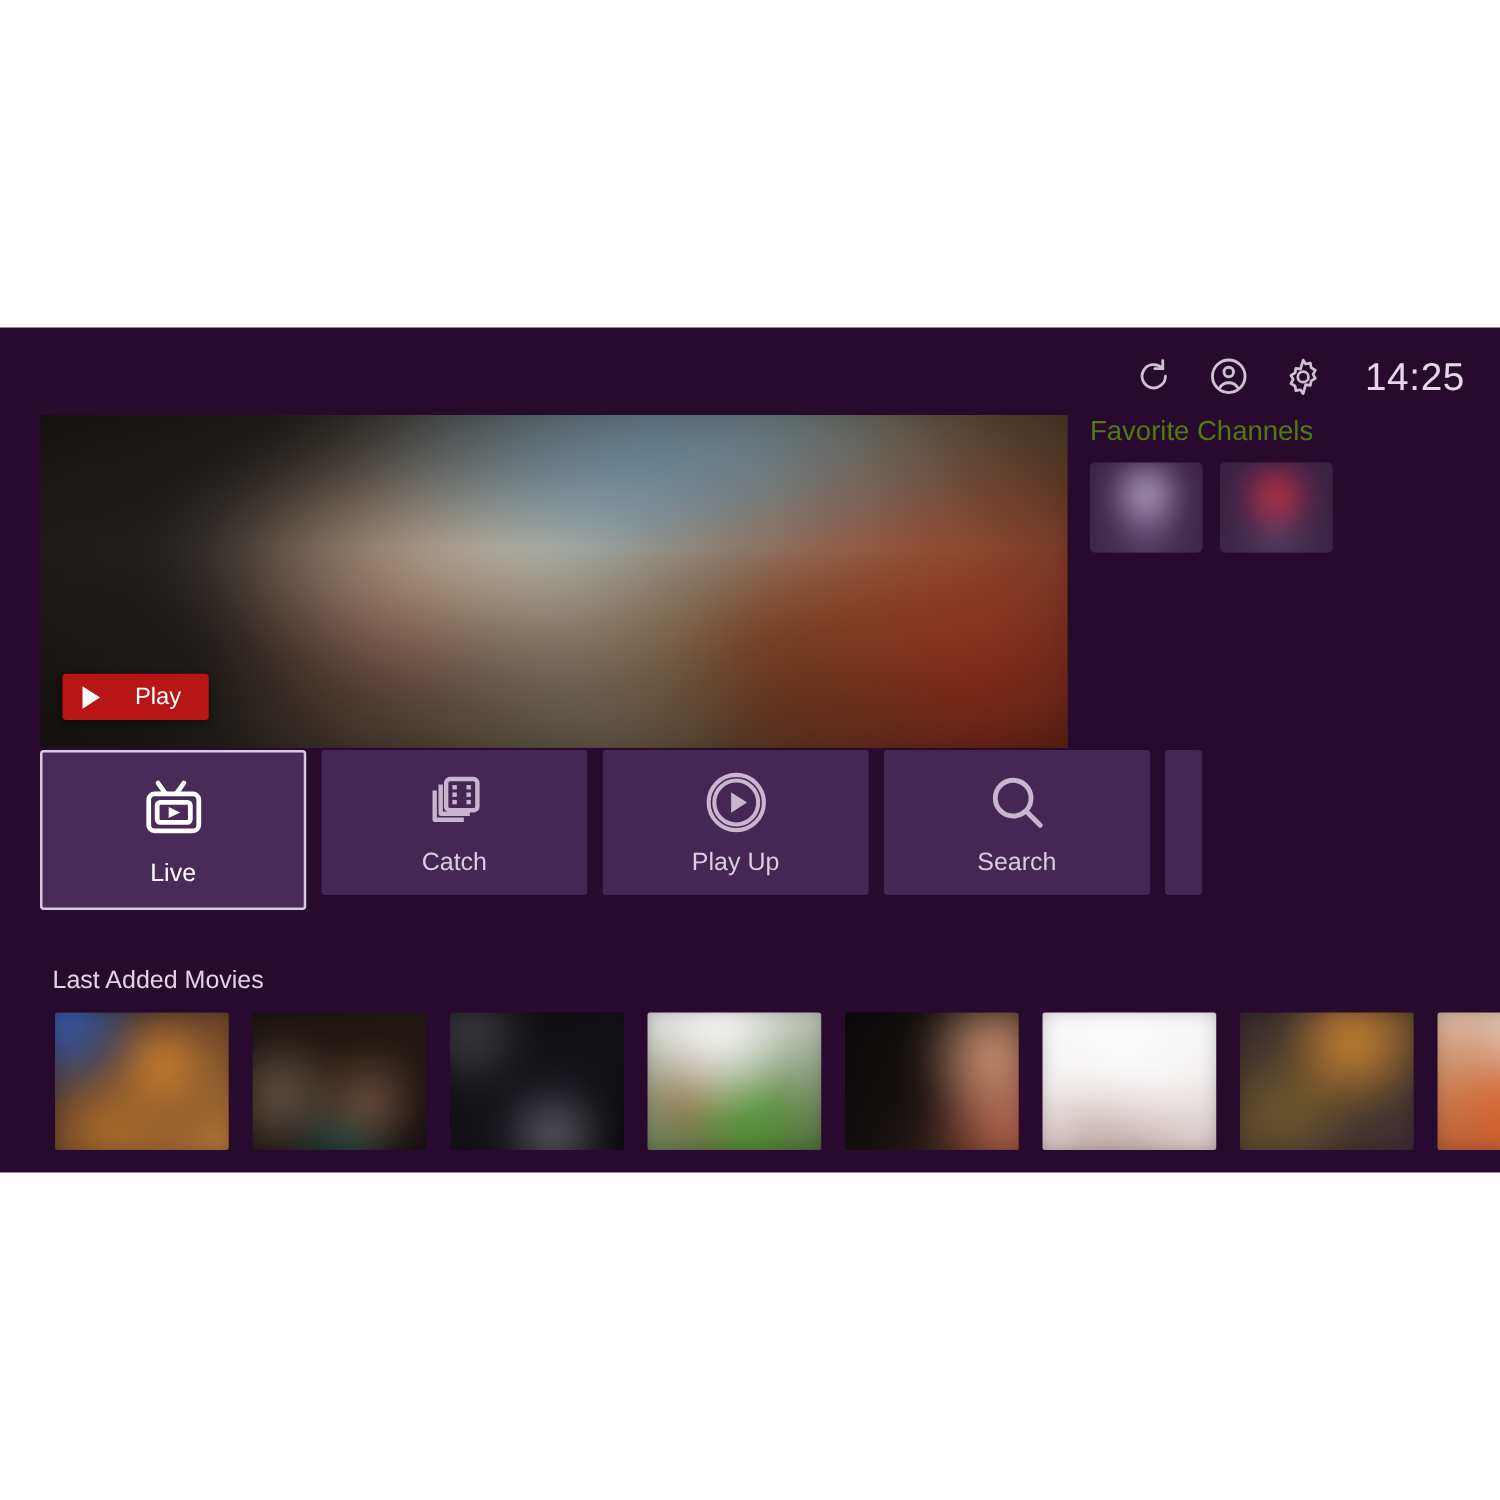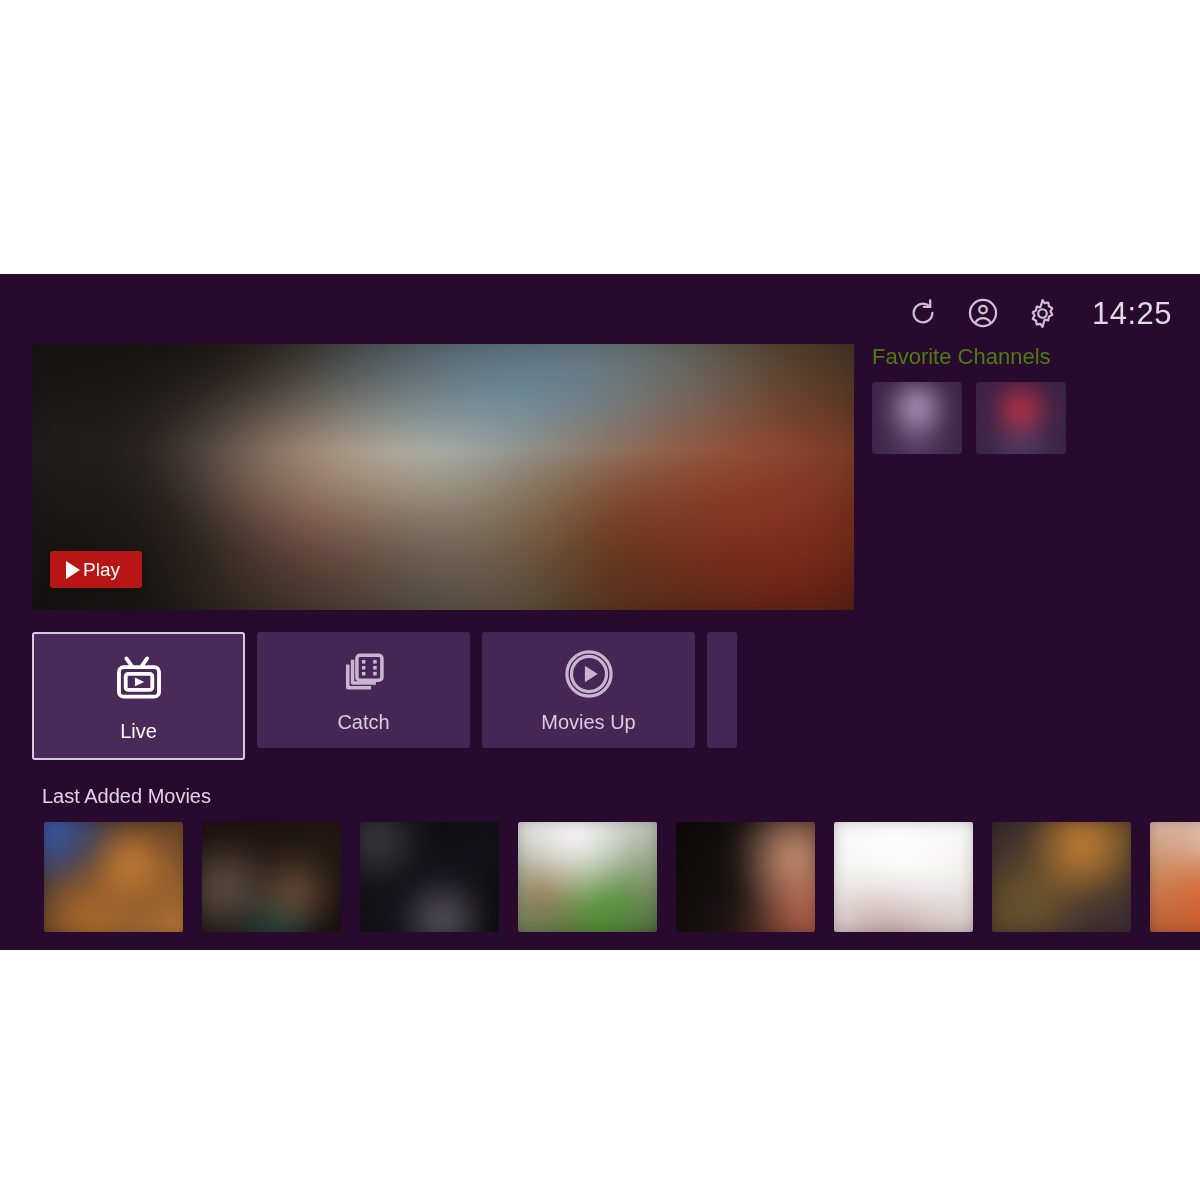--- a/index.html
+++ b/index.html
@@ -22,21 +22,20 @@
 
   
   .app {
     position: absolute;
     left: 0;
     top: 262px;
     width: 1200px;
     height: 676px;
     background: #290a2f;
     overflow: hidden;
-    margin-top: 12px;
   }
 
   
   .status-bar {
     position: absolute;
     right: 28px;
     top: 18px;
     display: flex;
     align-items: center;
     gap: 26px;
@@ -88,21 +87,21 @@
     inset: 0;
     background: linear-gradient(180deg, rgba(0,0,0,0.30) 0%, rgba(0,0,0,0.02) 40%, rgba(0,0,0,0.42) 100%);
   }
 
   .play-btn {
     position: absolute;
     left: 18px;
     bottom: 22px;
     display: flex;
     align-items: center;
-    gap: 3px;
+    gap: 28px;
     background: #b81515;
     color: #ffffff;
     padding: 9px 22px 9px 16px;
     border: none;
     border-radius: 3px;
     font-family: "Liberation Sans", sans-serif;
     font-size: 19px;
     cursor: pointer;
     box-shadow: 0 2px 8px rgba(0,0,0,0.45);
   }
@@ -152,21 +151,21 @@
     background:
       radial-gradient(circle at 50% 40%, rgba(226,52,70,0.98) 0%, rgba(226,52,70,0) 40%),
       radial-gradient(ellipse at 50% 82%, rgba(110,92,140,0.5) 0%, rgba(110,92,140,0) 40%),
       linear-gradient(180deg, #3a2145 0%, #3e2648 100%);
   }
 
   
   .nav-row {
     position: absolute;
     left: 32px;
-    top: 358px;
+    top: 338px;
     display: flex;
     gap: 12px;
   }
   .nav-tile {
     width: 213px;
     height: 116px;
     background: #47265180;
     background-color: #452654;
     border-radius: 3px;
     display: flex;
@@ -375,23 +374,32 @@
       </div>
 
       <div class="nav-tile">
         <span class="nav-icon">
           <svg width="52" height="52" viewBox="0 0 24 24" fill="none" stroke="currentColor" stroke-width="1.5">
             <circle cx="12" cy="12" r="10.2"></circle>
             <circle cx="12" cy="12" r="8.1"></circle>
             <polygon points="10.1,8.2 16.0,12 10.1,15.8" fill="currentColor" stroke="none"></polygon>
           </svg>
         </span>
-        <span class="nav-label">Movies Up</span>
-      </div>
-
+        <span class="nav-label">Play Up</span>
+      </div>
+
+      <div class="nav-tile">
+        <span class="nav-icon">
+          <svg width="52" height="52" viewBox="0 0 24 24" fill="none" stroke="currentColor" stroke-width="1.8" stroke-linecap="round">
+            <circle cx="10.4" cy="10.4" r="6.6"></circle>
+            <line x1="15.4" y1="15.4" x2="20.4" y2="20.4"></line>
+          </svg>
+        </span>
+        <span class="nav-label">Search</span>
+      </div>
 
       <div class="nav-tile partial"></div>
     </div>
 
     <div class="section-title">Last Added Movies</div>
 
     <div class="movie-row">
       <div class="movie-card">
           <div class="movie-thumb m0"></div>
         </div>

